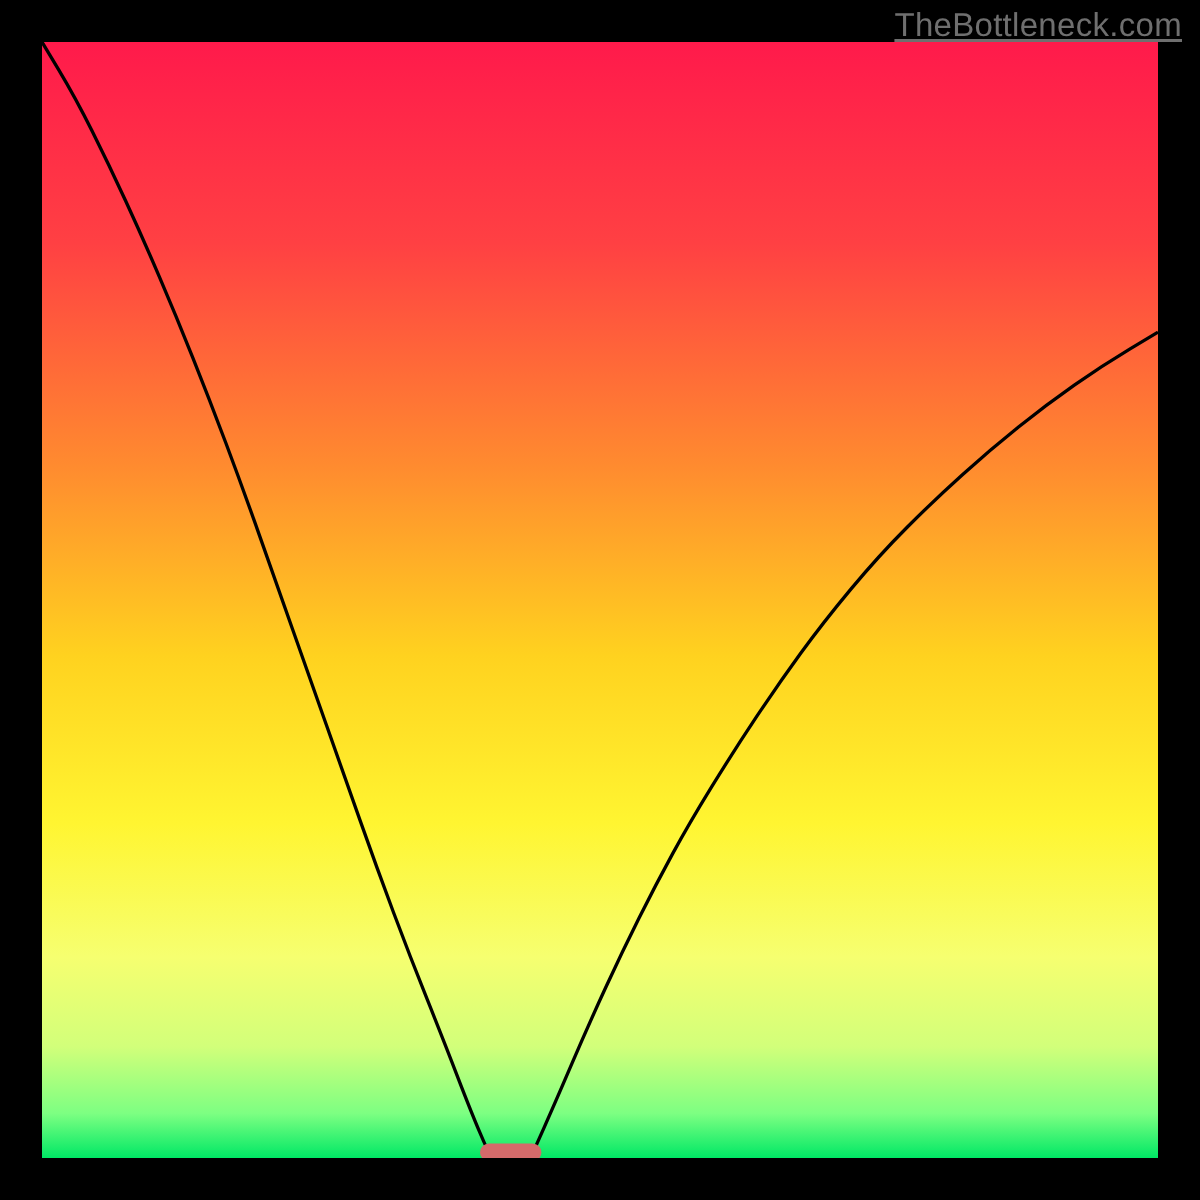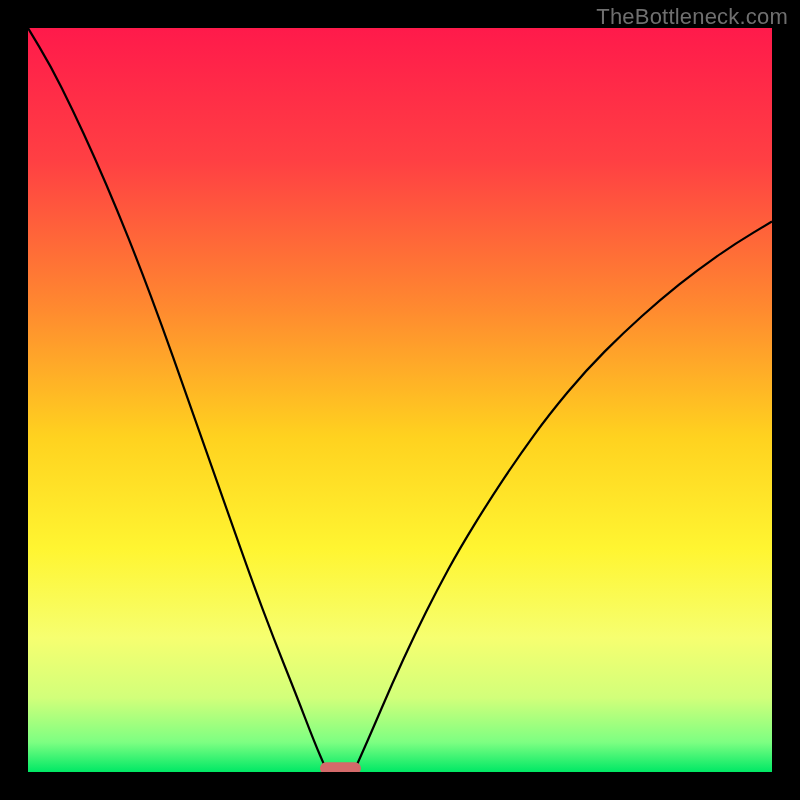--- a/index.html
+++ b/index.html
@@ -28,20 +28,21 @@
   }
   .watermark {
     position: absolute;
     top: 4px;
     right: 12px;
     color: #6f6f6f;
     font-size: 22px;
     font-weight: 500;
     letter-spacing: 0.2px;
     user-select: none;
+    text-decoration: underline;
   }
   svg {
     display: block;
   }
 </style>
 </head>
 <body>
 
 <div class="frame">
   <svg class="plot-area" viewBox="0 0 744 744">

